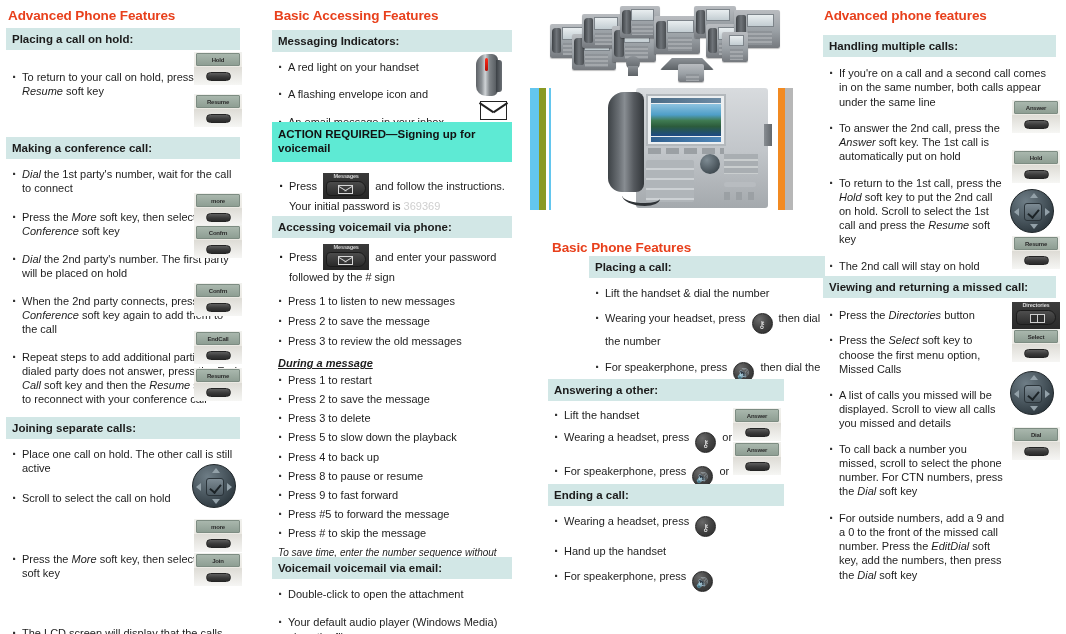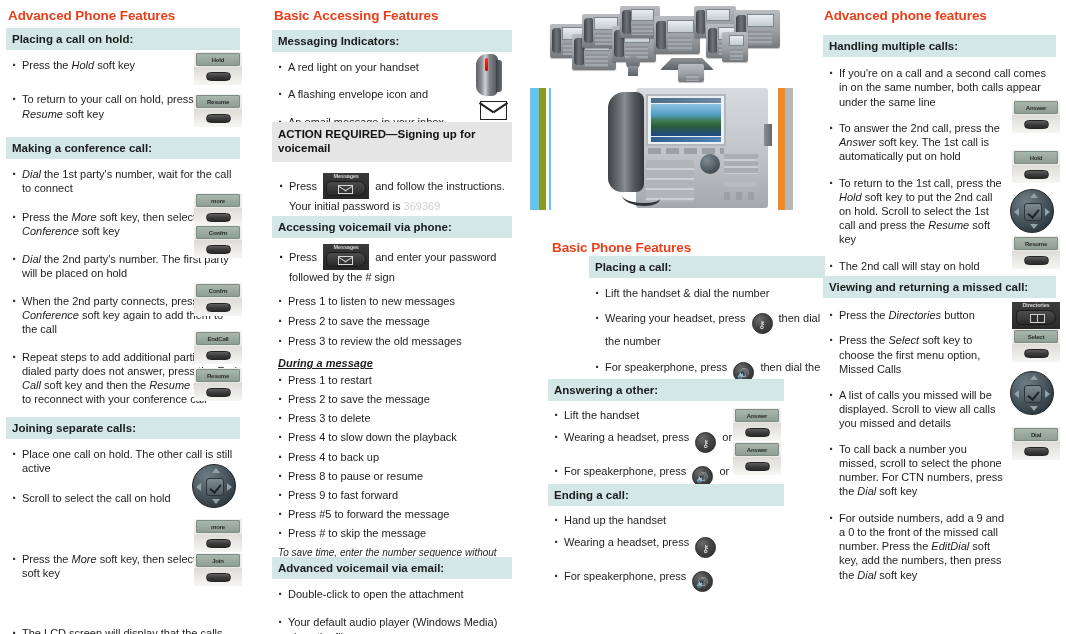--- a/index.html
+++ b/index.html
@@ -35,21 +35,21 @@
   }
   .band {
     background: #d2e7e6;
     font-size: 11.5px;
     font-weight: bold;
     color: #1b1b1b;
     padding: 4px 6px 4px 6px;
     line-height: 1.25;
   }
   .band.orange {
-    background: #e5e5e5;
+    background: #5eead4;
     color: #121212;
     font-size: 11.5px;
     padding: 5px 6px 6px 6px;
   }
   ul.bullets {
     list-style: none;
     margin: 0; padding: 0;
   }
   ul.bullets li {
     position: relative;
@@ -351,21 +351,20 @@
 <body>
 
 <div class="page">
 
   <div class="col" id="col1">
     <div class="col-title">Advanced Phone Features</div>
 
     <div style="position:absolute; left:0; top:28px; width:234px;">
       <div class="band">Placing a call on hold:</div>
       <ul class="bullets">
-        <li>Press the <i class="em">Hold</i> soft key</li>
         <li style="margin-top:20px">To return to your call on hold, press the <i class="em">Resume</i> soft key</li>
       </ul>
     </div>
 
     <div class="softkey" style="left:188px; top:52px;">
       <div class="cap">Hold</div>
       <div class="btn"></div>
     </div>
     <div class="softkey" style="left:188px; top:94px;">
       <div class="cap">Resume</div>
@@ -492,32 +491,32 @@
       <ul class="bullets">
         <li style="margin-top:14px">Press  1  to listen to new messages</li>
         <li style="margin-top:6px">Press  2  to save the message</li>
         <li style="margin-top:6px">Press  3  to review the old messages</li>
       </ul>
       <div class="sub-italic-ul">During a message</div>
       <ul class="bullets">
         <li style="margin-top:4px">Press  1  to restart</li>
         <li style="margin-top:5px">Press  2  to save the message</li>
         <li style="margin-top:5px">Press  3  to delete</li>
-        <li style="margin-top:5px">Press  4  to slow down the playback</li>
+        <li style="margin-top:5px">Press  5  to slow down the playback</li>
         <li style="margin-top:5px">Press  4  to back up</li>
         <li style="margin-top:5px">Press  8  to pause or resume</li>
         <li style="margin-top:5px">Press  9  to fast forward</li>
         <li style="margin-top:5px">Press  #5  to forward the message</li>
         <li style="margin-top:5px">Press  #  to skip the message</li>
       </ul>
       <div class="note-italic">To save time, enter the number sequence without waiting for prompts</div>
     </div>
 
     <div style="position:absolute; left:0; top:557px; width:240px;">
-      <div class="band">Advanced voicemail via email:</div>
+      <div class="band">Voicemail voicemail via email:</div>
       <ul class="bullets">
         <li>Double-click to open the attachment</li>
         <li style="margin-top:14px">Your default audio player (Windows Media) plays the file</li>
       </ul>
     </div>
   </div>
 
   <div class="col" id="col3">
 
     <div class="cluster">
@@ -647,25 +646,25 @@
       <div class="btn"></div>
     </div>
     <div class="softkey" style="left:205px; top:442px;">
       <div class="cap">Answer</div>
       <div class="btn"></div>
     </div>
 
     <div style="position:absolute; left:20px; top:484px; width:236px;">
       <div class="band">Ending a call:</div>
       <ul class="bullets">
-        <li style="margin-top:7px">Hand up the handset</li>
         <li style="margin-top:8px">
           <span>Wearing a headset, press</span>
           <span class="roundkey">⚷</span>
         </li>
+        <li style="margin-top:7px">Hand up the handset</li>
         <li style="margin-top:11px">
           <span>For speakerphone, press</span>
           <span class="roundkey">🔊</span>
         </li>
       </ul>
     </div>
   </div>
 
   <div class="col" id="col4">
     <div class="col-title" style="margin-left:4px;">Advanced phone features</div>

